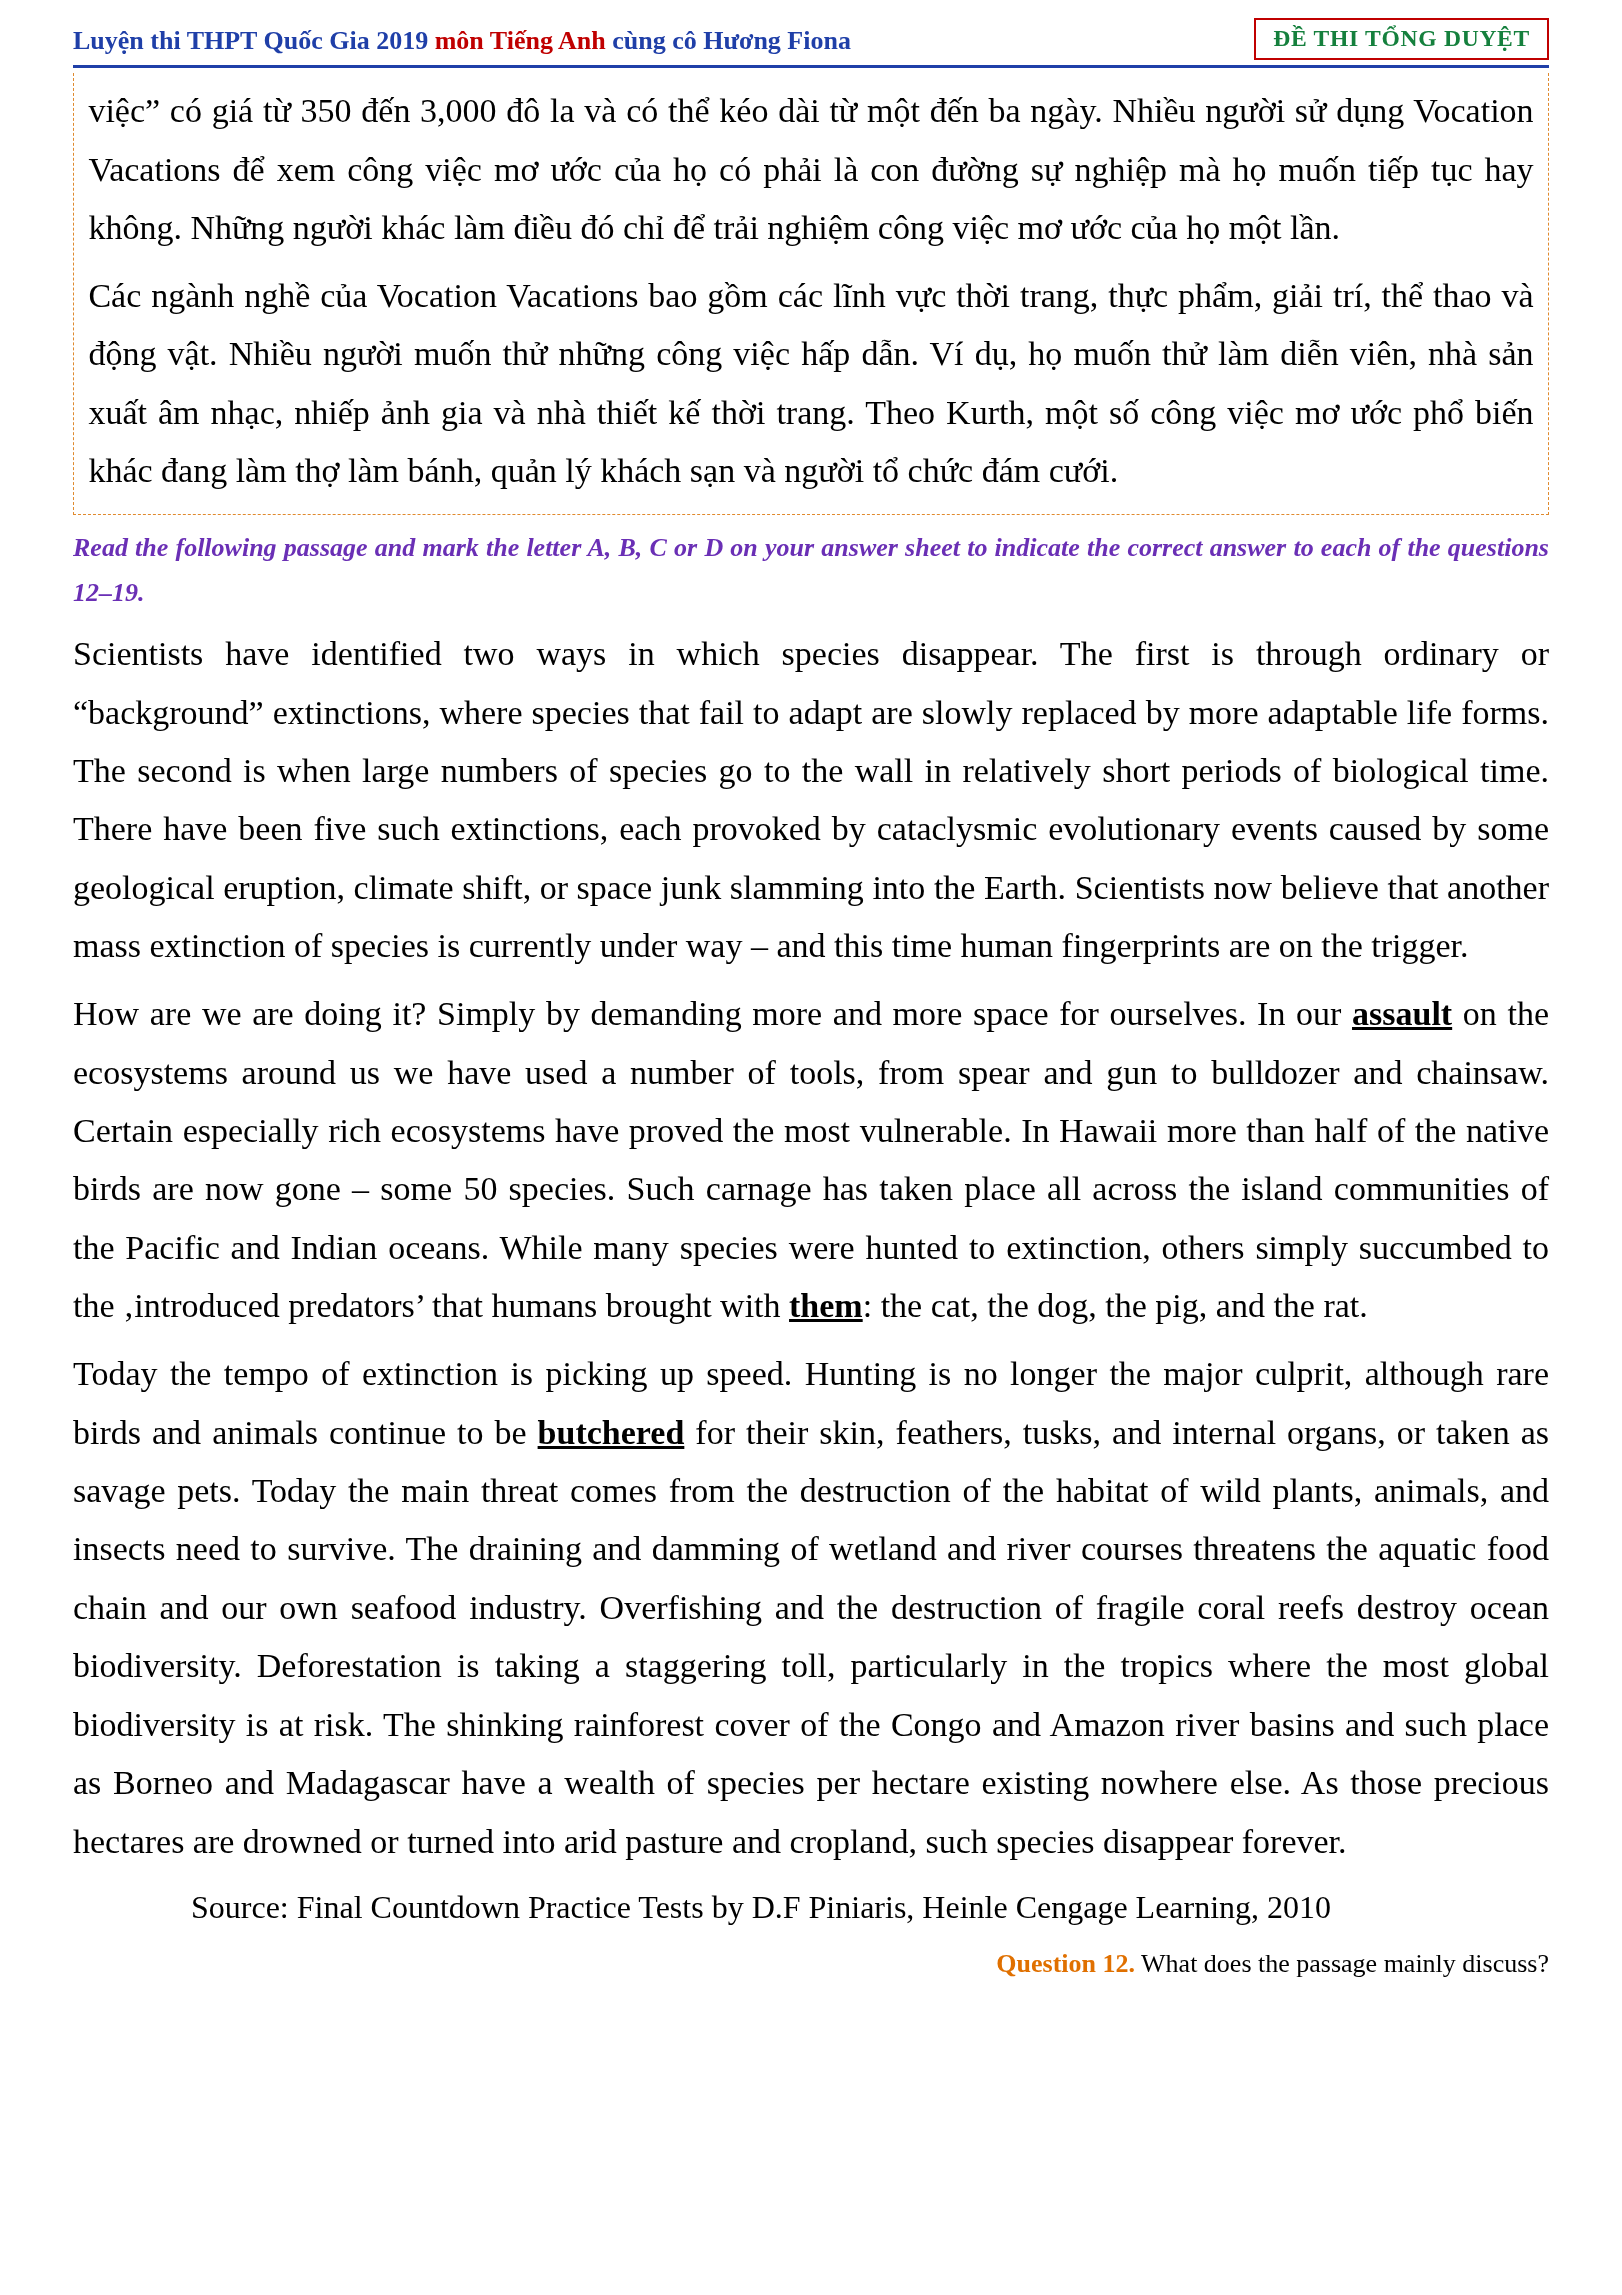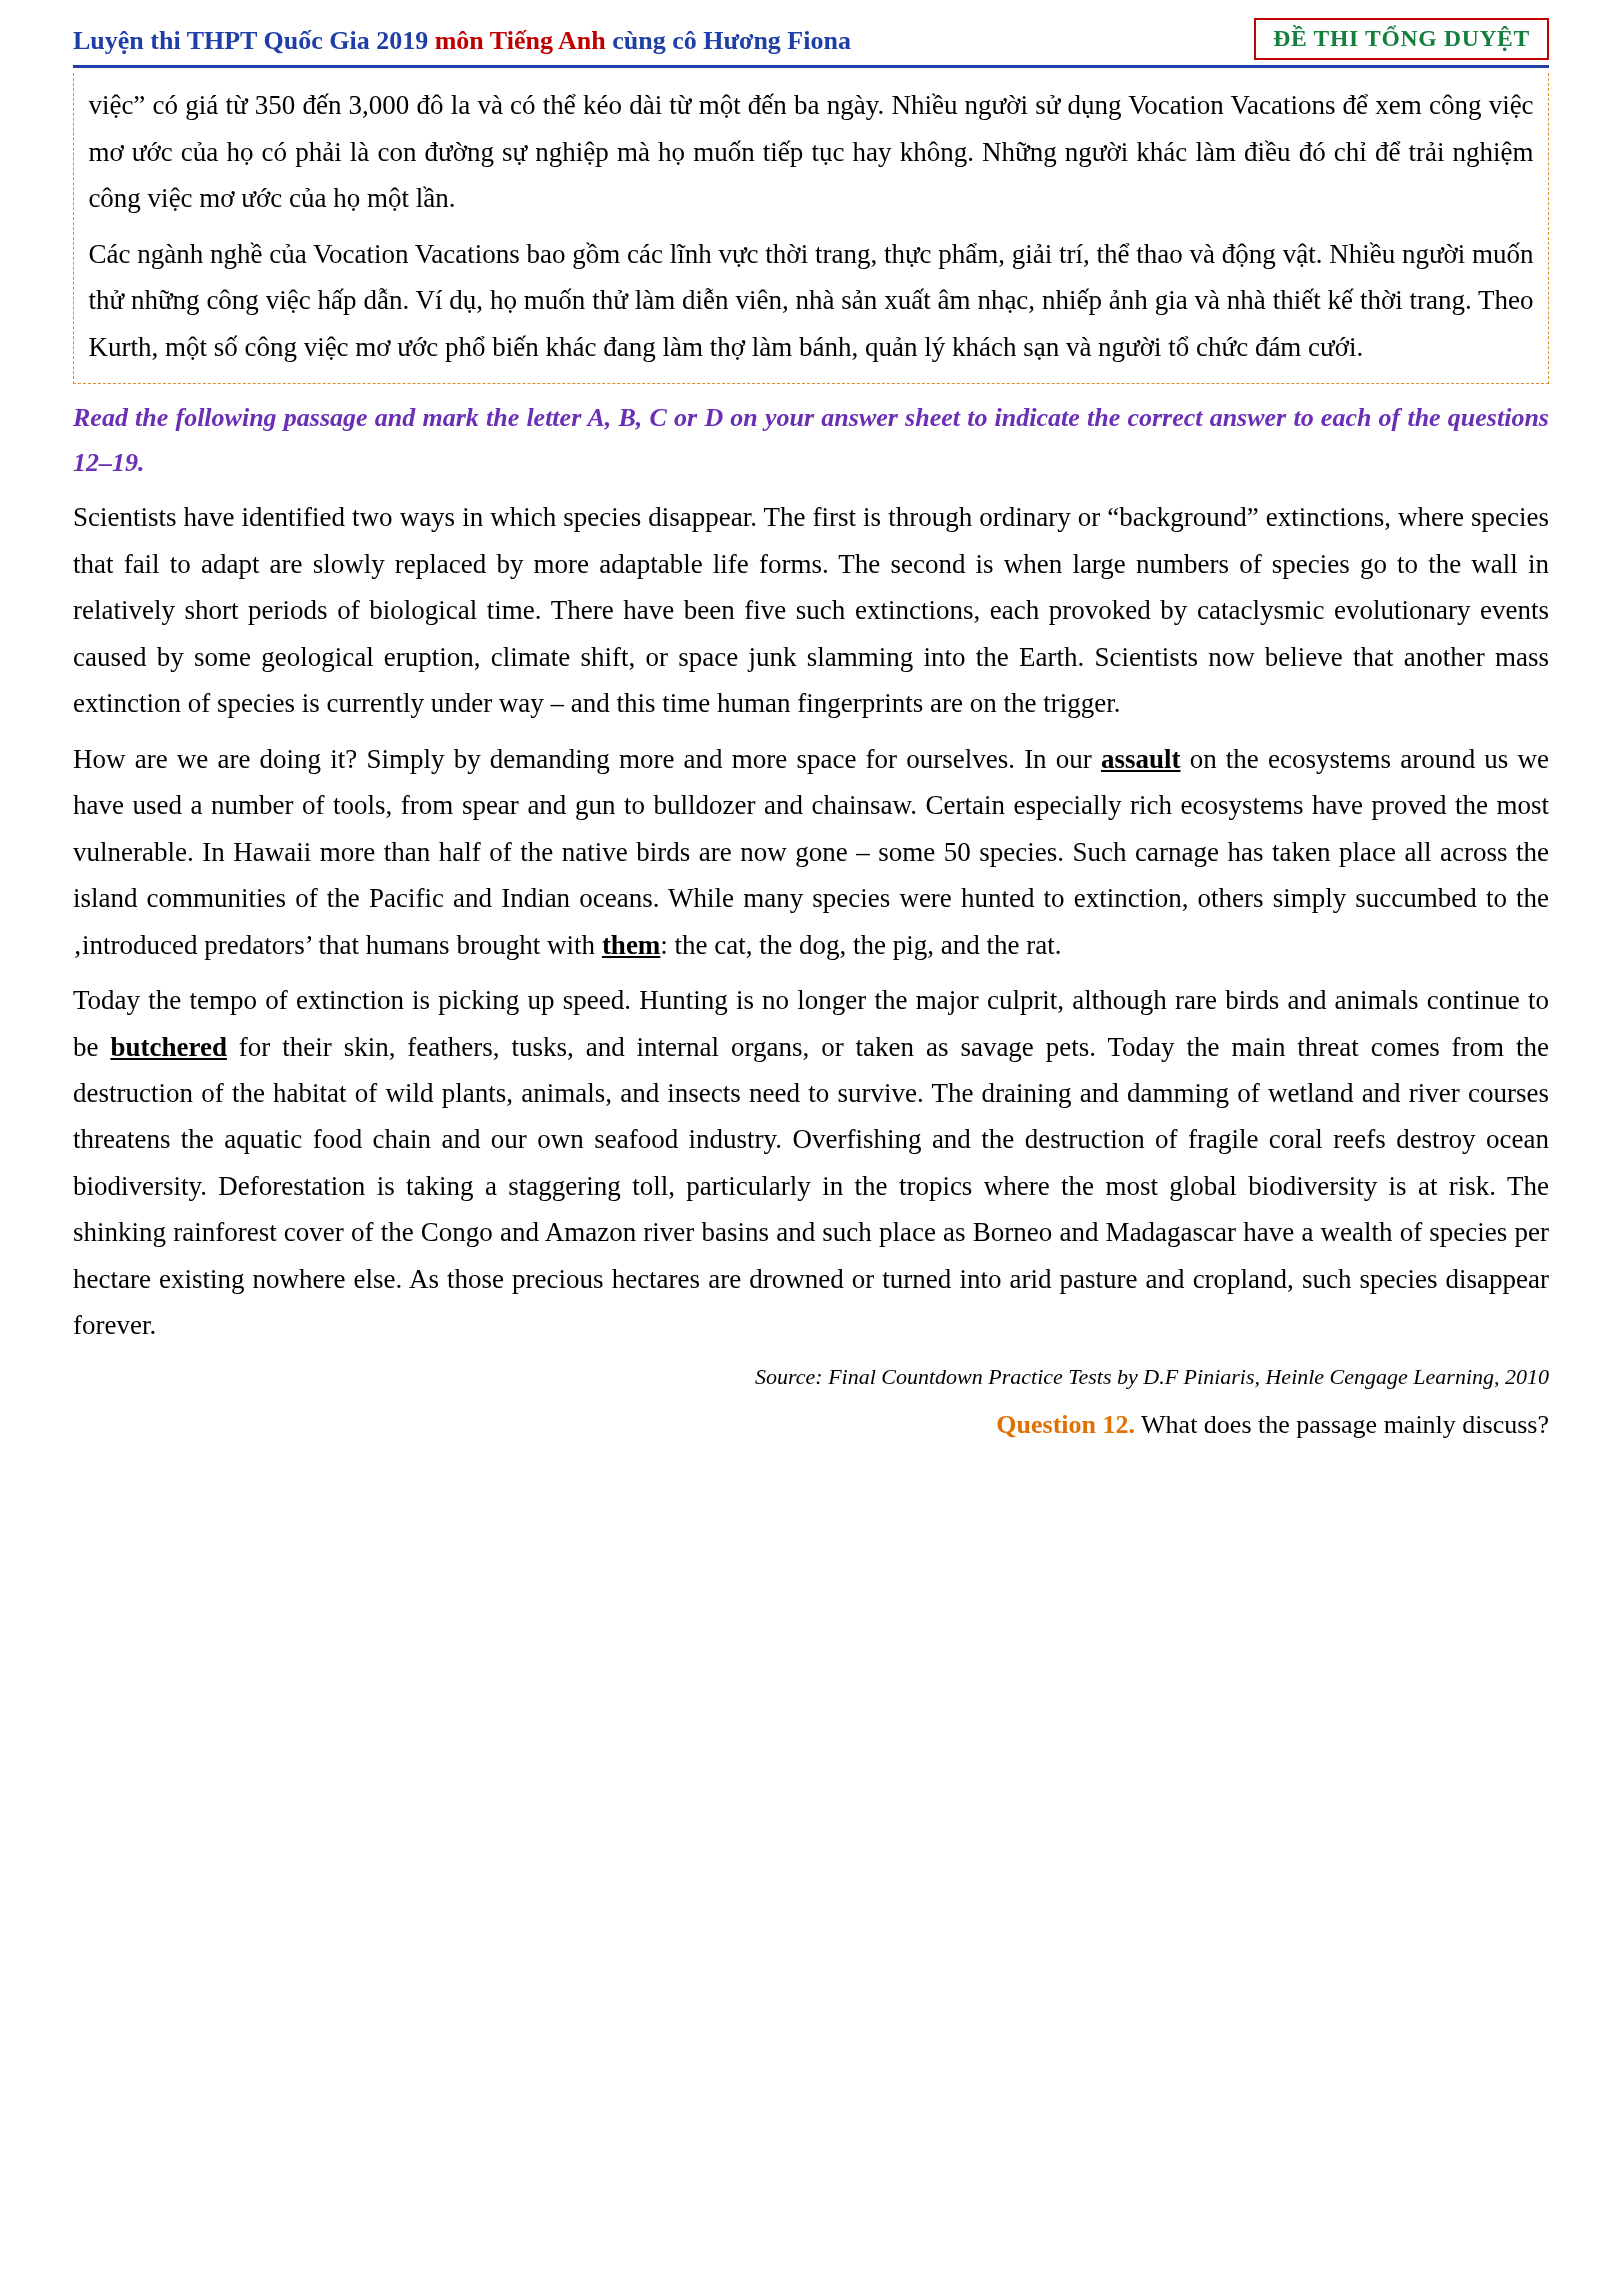--- a/index.html
+++ b/index.html
@@ -61,21 +61,21 @@
   .header-rule {
     position: absolute;
     left: 0; right: 0;
     bottom: 5.2px;
     height: 3.3px;
     background: #1f3fa8;
   }
 
   
   p.para {
-    font-size: 27px;
+    font-size: 34px;
     line-height: 1.72;
     text-align: justify;
     margin: 0 0 6.5px 0;
     text-justify: inter-word;
     font-family: Liberation Serif, serif;
   }
   .boxed {
     border: 1.3px dashed #e08a2e;
     border-top: none;
     padding: 9.2px 14.4px 13px 14.4px;
@@ -95,24 +95,23 @@
   }
 
   .passage p.para { margin-bottom: 9.2px; }
 
   u.bold-under {
     font-weight: bold;
     text-decoration: underline;
   }
 
   .source {
-    font-style: italic;
-    font-size: 22px;
+    font-size: 32px;
     line-height: 1.72;
-    text-align: right;
+    text-align: left;
     margin: 6.5px 0 7.9px 0;
     padding-left: 118px;
   }
 
   .question {
     font-size: 26px;
     line-height: 1.6;
     margin: 3.9px 0 0 0;
     text-align: right;
   }

